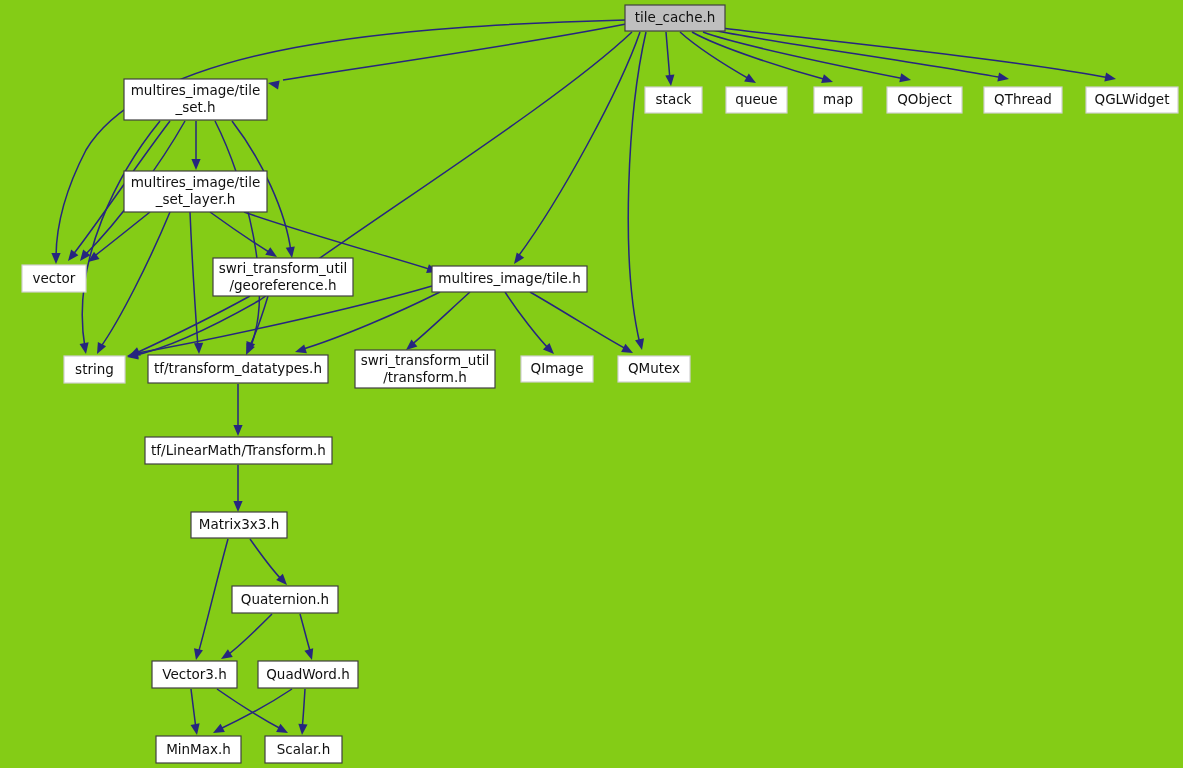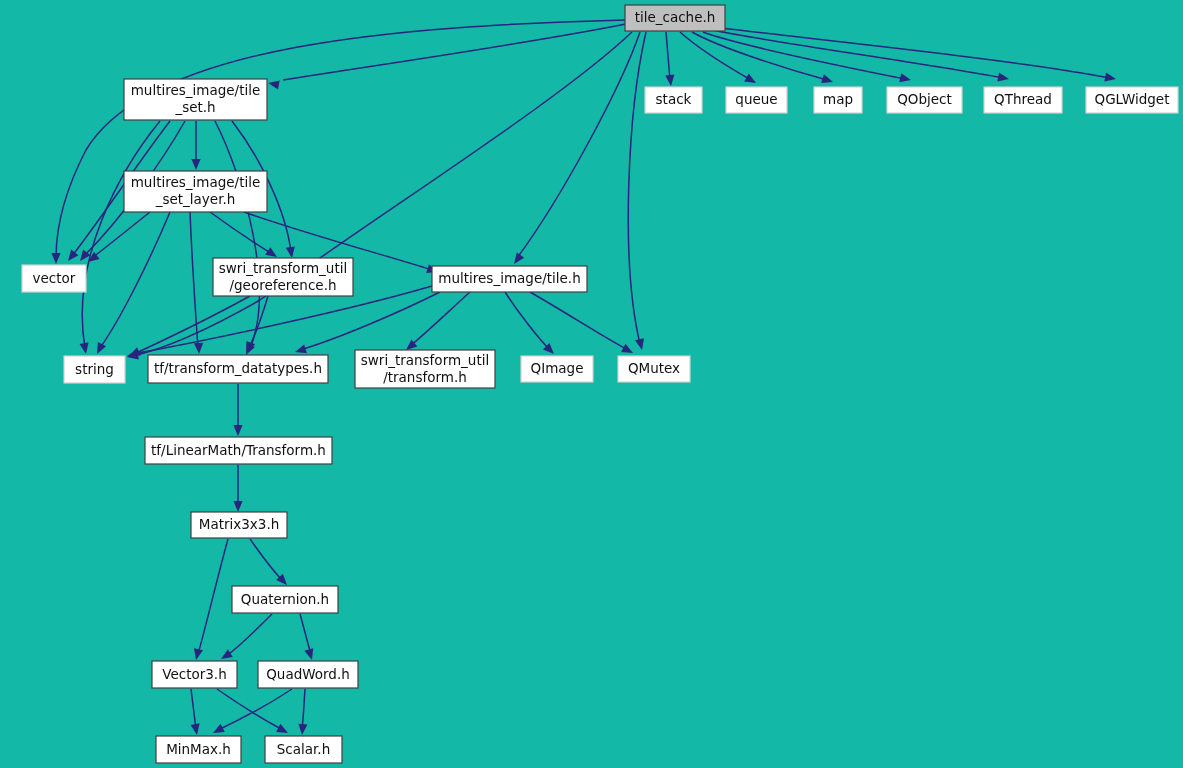--- a/index.html
+++ b/index.html
@@ -4,21 +4,21 @@
 <style>
   html, body {
     margin: 0;
     padding: 0;
     background: #ffffff;
   }
   #graph-root {
     position: relative;
     width: 1183px;
     height: 768px;
-    background: #14b8a6;
+    background: #84cc16;
     font-family: "DejaVu Sans", "Liberation Sans", sans-serif;
     overflow: hidden;
   }
   svg#graph-svg {
     position: absolute;
     left: 0;
     top: 0;
     width: 1183px;
     height: 768px;
   }

